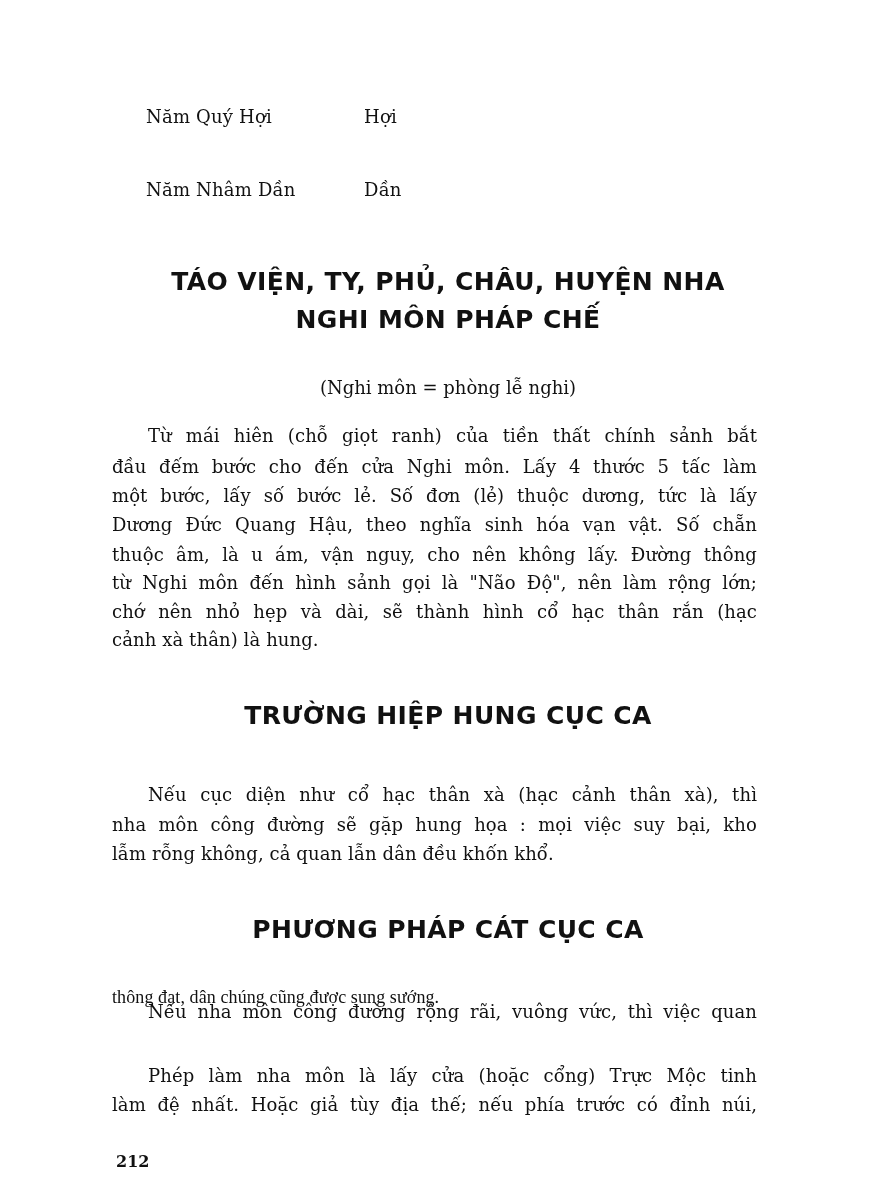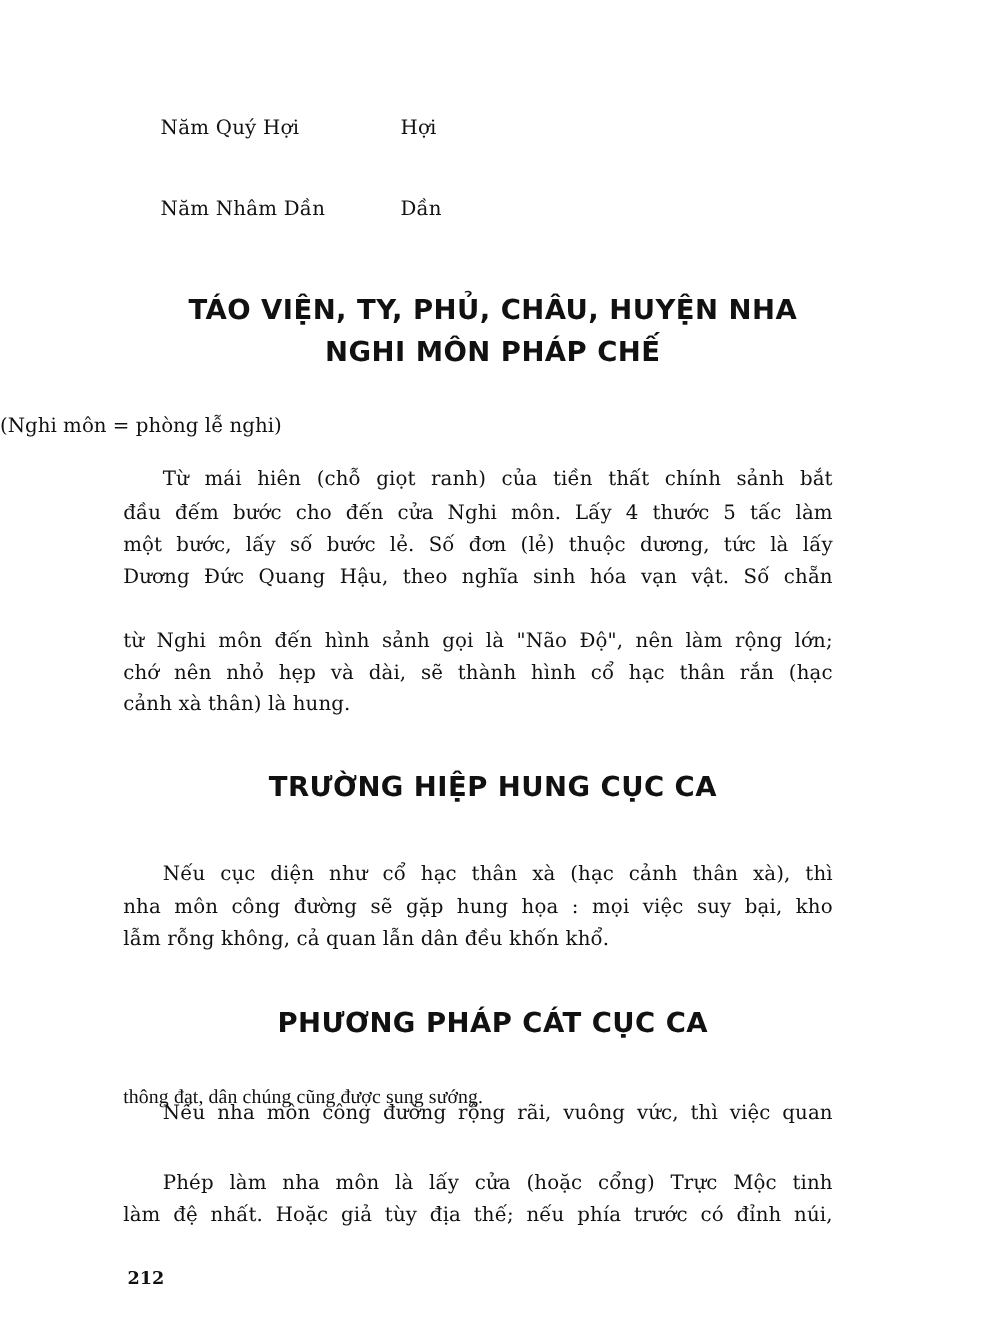--- a/index.html
+++ b/index.html
@@ -41,20 +41,21 @@
       font-weight: bold;
       font-size: 25px;
       line-height: 32px;
       letter-spacing: 0.4px;
       white-space: nowrap;
     }
     .subtitle {
       position: absolute;
       left: 0;
       width: 896px;
+      text-align: center;
       font-size: 18px;
       line-height: 22px;
       white-space: nowrap;
     }
     .line {
       position: absolute;
       left: 112px;
       width: 645px;
       font-size: 18px;
       line-height: 22px;
@@ -89,20 +90,21 @@
 
   <div class="heading" style="top:266px;">TÁO VIỆN, TY, PHỦ, CHÂU, HUYỆN NHA</div>
   <div class="heading" style="top:304px;">NGHI MÔN PHÁP CHẾ</div>
 
   <div class="subtitle" style="top:377px;">(Nghi môn = phòng lễ nghi)</div>
 
   <div class="line indent" style="top:411px;">Từ mái hiên (chỗ giọt ranh) của tiền thất chính sảnh bắt</div>
   <div class="line" style="top:442px;">đầu đếm bước cho đến cửa Nghi môn. Lấy 4 thước 5 tấc làm</div>
   <div class="line" style="top:471px;">một bước, lấy số bước lẻ. Số đơn (lẻ) thuộc dương, tức là lấy</div>
   <div class="line" style="top:500px;">Dương Đức Quang Hậu, theo nghĩa sinh hóa vạn vật. Số chẵn</div>
+  <div class="line" style="top:530px;">thuộc âm, là u ám, vận nguy, cho nên không lấy. Đường thông</div>
   <div class="line" style="top:558px;">từ Nghi môn đến hình sảnh gọi là "Não Độ", nên làm rộng lớn;</div>
   <div class="line" style="top:587px;">chớ nên nhỏ hẹp và dài, sẽ thành hình cổ hạc thân rắn (hạc</div>
   <div class="line last" style="top:615px;">cảnh xà thân) là hung.</div>
 
   <div class="heading" style="top:700px;">TRƯỜNG HIỆP HUNG CỤC CA</div>
 
   <div class="line indent" style="top:770px;">Nếu cục diện như cổ hạc thân xà (hạc cảnh thân xà), thì</div>
   <div class="line" style="top:800px;">nha môn công đường sẽ gặp hung họa : mọi việc suy bại, kho</div>
   <div class="line last" style="top:829px;">lẫm rỗng không, cả quan lẫn dân đều khốn khổ.</div>
 

